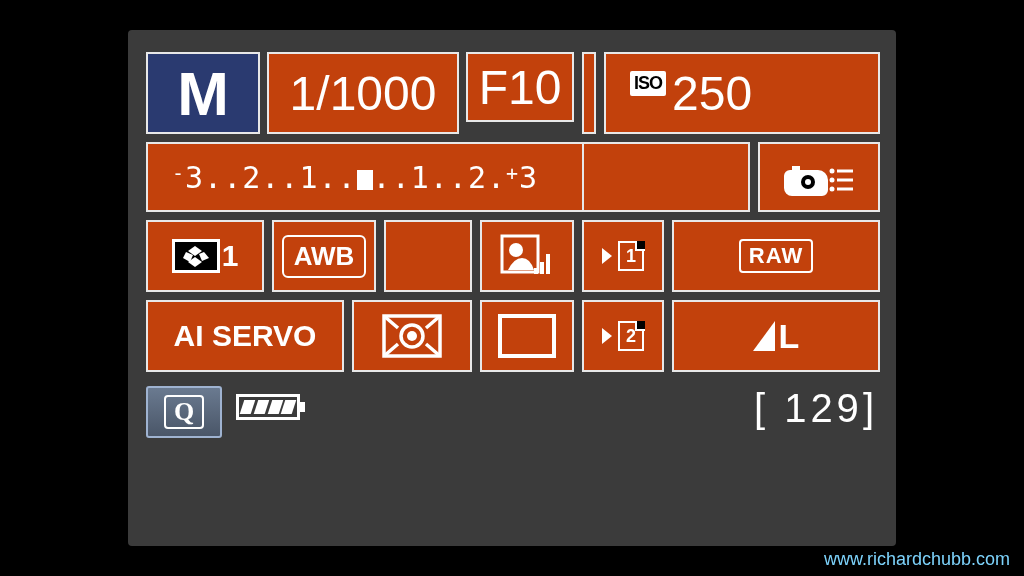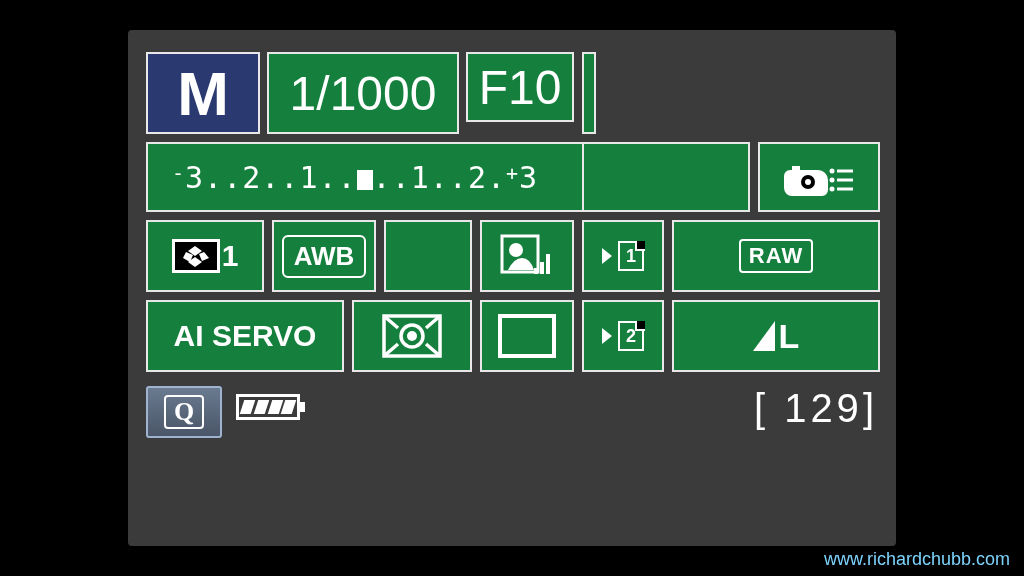--- a/index.html
+++ b/index.html
@@ -16,21 +16,21 @@
     position: absolute;
     left: 128px;
     top: 30px;
     width: 768px;
     height: 516px;
     background: #3b3b3b;
     border-radius: 4px;
   }
   .cell {
     position: absolute;
-    background: #15803d;
+    background: #c2410c;
     border: 2px solid #e8e8e8;
     box-sizing: border-box;
     display: flex;
     align-items: center;
     justify-content: center;
   }
   .mode {
     color: #fff;
     background: #2a3a70;
     font-size: 62px;
@@ -214,20 +214,24 @@
   <div class="cell mode" style="left:18px; top:22px; width:114px; height:82px;">
     <span>M</span>
   </div>
   <div class="cell big" style="left:139px; top:22px; width:192px; height:82px;">
     <span>1/1000</span>
   </div>
   <div class="cell big" style="left:338px; top:22px; width:108px; height:70px;">
     <span>F10</span>
   </div>
   <div class="cell" style="left:454px; top:22px; width:14px; height:82px;"></div>
+  <div class="cell big" style="left:476px; top:22px; width:276px; height:82px; justify-content:flex-start; padding-left:24px;">
+    <span class="iso-badge">ISO</span>
+    <span>250</span>
+  </div>
 
   <div class="cell comp" style="left:18px; top:112px; width:483px; height:70px;">
     <span style="font-family: monospace; font-size:30px; letter-spacing:1px;">
       <span class="superscript">-</span>3..2..1..<span style="display:inline-block;width:16px;height:20px;background:#fff;position:relative;top:2px;"></span>..1..2.<span class="superscript">+</span>3
     </span>
   </div>
   <div class="cell" style="left:454px; top:112px; width:168px; height:70px;"></div>
   <div class="cell" style="left:630px; top:112px; width:122px; height:70px;">
     <svg width="74" height="42" viewBox="0 0 74 42">
       <path d="M6 14 h30 a10 10 0 0 1 10 10 v10 a6 6 0 0 1 -6 6 h-30 a8 8 0 0 1 -8 -8 v-12 a6 6 0 0 1 6 -6 z M10 10 h8 v4 h-8 z" fill="#fff"></path>

